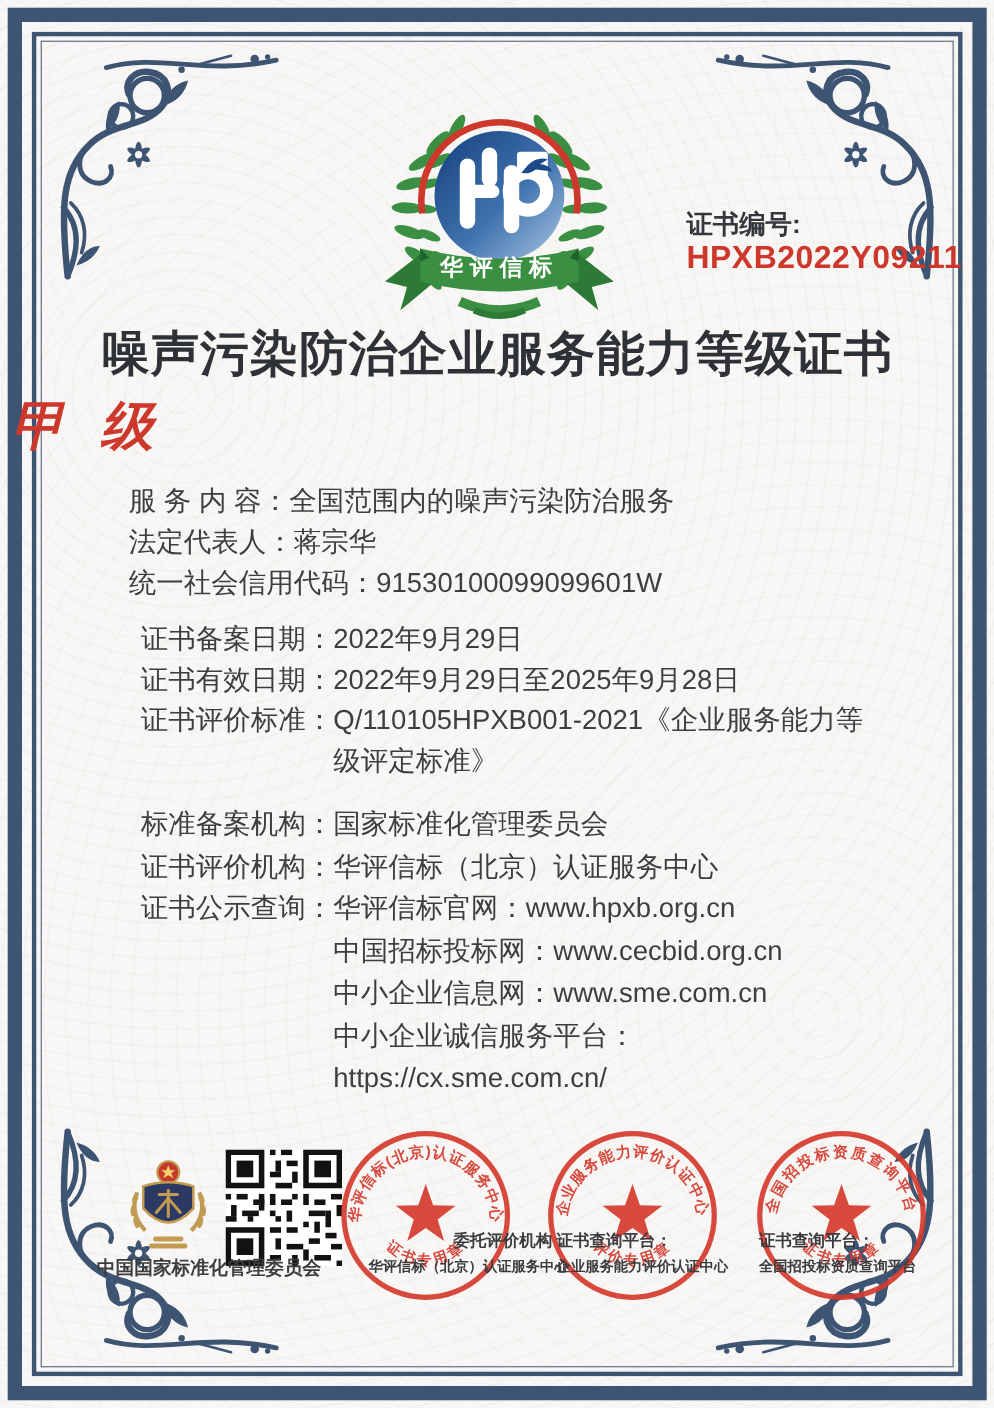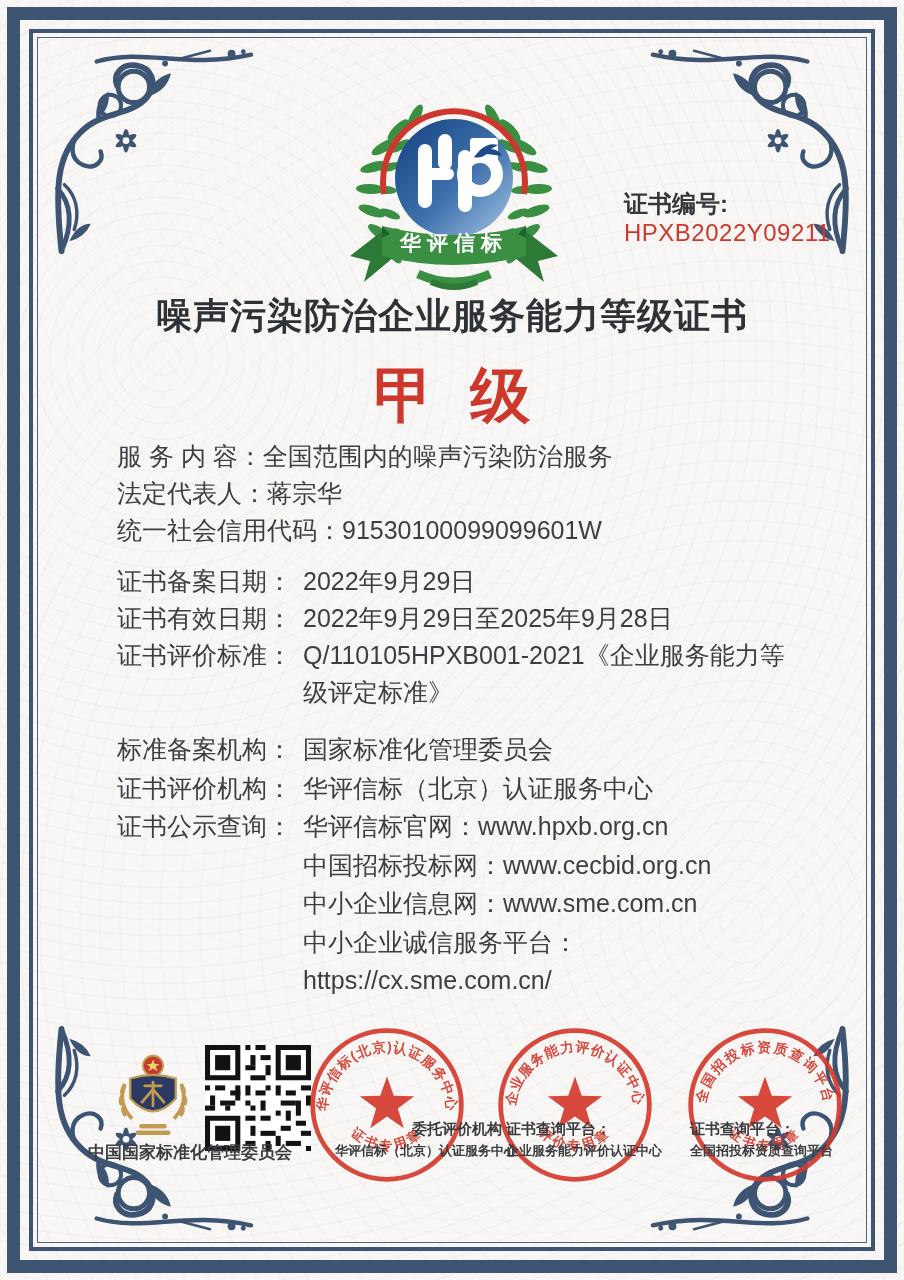--- a/index.html
+++ b/index.html
@@ -19,34 +19,34 @@
   .f3 { position:absolute; inset:37px; border:1px  solid #51657f; pointer-events:none; }
   .corner { position:absolute; width:215px; height:215px; color:#3d5472; }
   .corner.tl { left:40px;  top:40px; }
   .corner.tr { right:40px; top:40px;  transform:scaleX(-1); }
   .corner.bl { left:40px;  bottom:40px; transform:scaleY(-1); }
   .corner.br { right:40px; bottom:40px; transform:scale(-1,-1); }
   
   .logo { position:absolute; left:334px; top:84px; width:240px; height:208px; }
   .copy-label { position:absolute; left:614px; top:118px; font-size:37px; font-weight:700; color:#2f3338; letter-spacing:1px; }
   .certno-label { position:absolute; left:624px; top:188px; font-size:24px; font-weight:700; color:#34383c; }
-  .certno-value { position:absolute; left:624px; top:219px; font-size:24px; font-weight:400; color:#ce372c; letter-spacing:.5px; }
+  .certno-value { position:absolute; left:624px; top:219px; font-size:29px; font-weight:700; color:#ce372c; letter-spacing:.5px; }
   
   .main-title { position:absolute; left:0; right:0; top:292px; text-align:center;
-    font-size:36px; font-weight:800; color:#2e3237; letter-spacing:1px; }
-  .grade { position:absolute; left:0; right:0; top:356px; text-align:center;
-    font-size:60px; font-weight:800; color:#ce372c; letter-spacing:10px; text-indent:10px; }
+    font-size:44px; font-weight:800; color:#2e3237; letter-spacing:1px; }
+  .grade { position:absolute; left:0; right:0; top:356px; 
+    font-size:48px; font-weight:800; color:#ce372c; letter-spacing:10px; text-indent:10px;font-style:italic; }
   
   .content { position:absolute; left:117px; top:438px; width:676px; color:#3c3e41; font-size:25px; font-weight:400; }
   .row { display:flex; line-height:37px; }
   .row .lbl { white-space:nowrap; }
   .row .val { flex:1; }
   .sec { margin:0; }
   .sec-cert { margin-top:14px; }
-  .sec-cert .lbl, .sec-agency .lbl { width:186px; flex:0 0 186px; }
+  .sec-cert .lbl, .sec-agency .lbl { width:186px; flex:0 0 186px;text-align:right; }
   .sec-agency { margin-top:19px; }
   .sec-agency .row { line-height:38.5px; }
   
   .emblem { position:absolute; left:112px; top:1051px; width:82px; height:86px; }
   .qr { position:absolute; left:205px; top:1045px; width:106px; height:106px; }
   .gov-label { position:absolute; left:88px; top:1141px; width:226px; 
     font-size:17px; font-weight:600; color:#3b3d40; }
   .seal { position:absolute; width:162px; height:162px; opacity:.92; }
   .seal.s1 { left:306px; top:1024px; }
   .seal.s2 { left:494px; top:1024px; }

